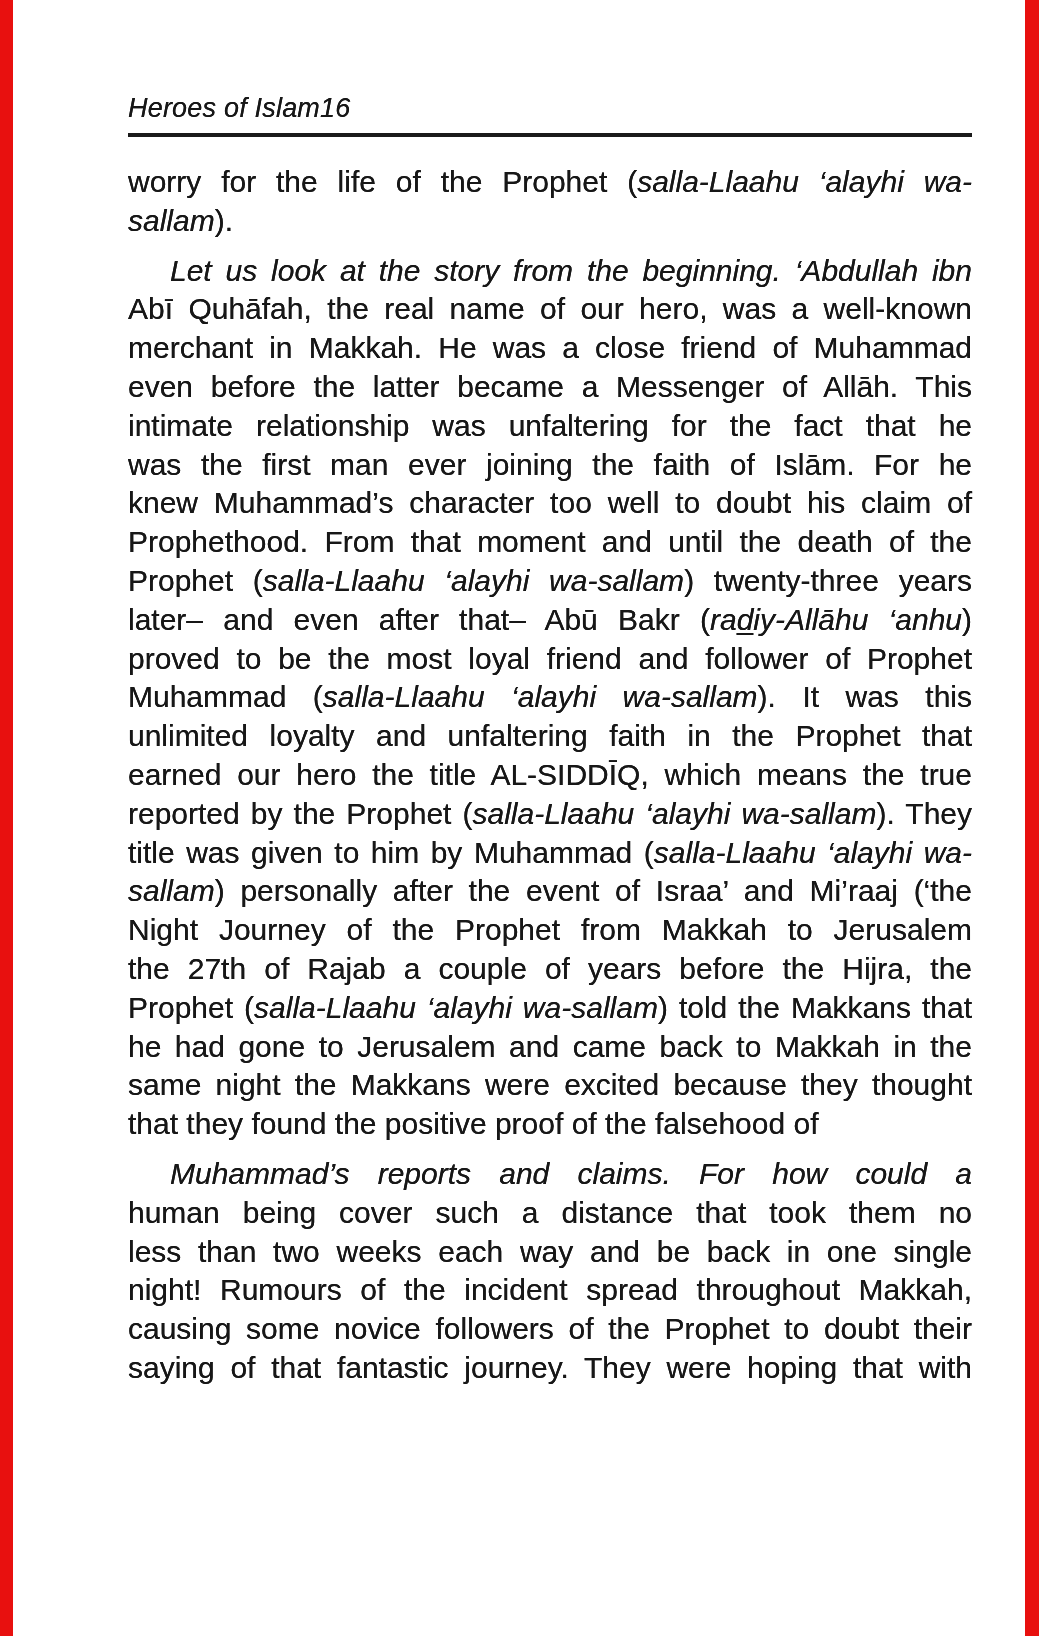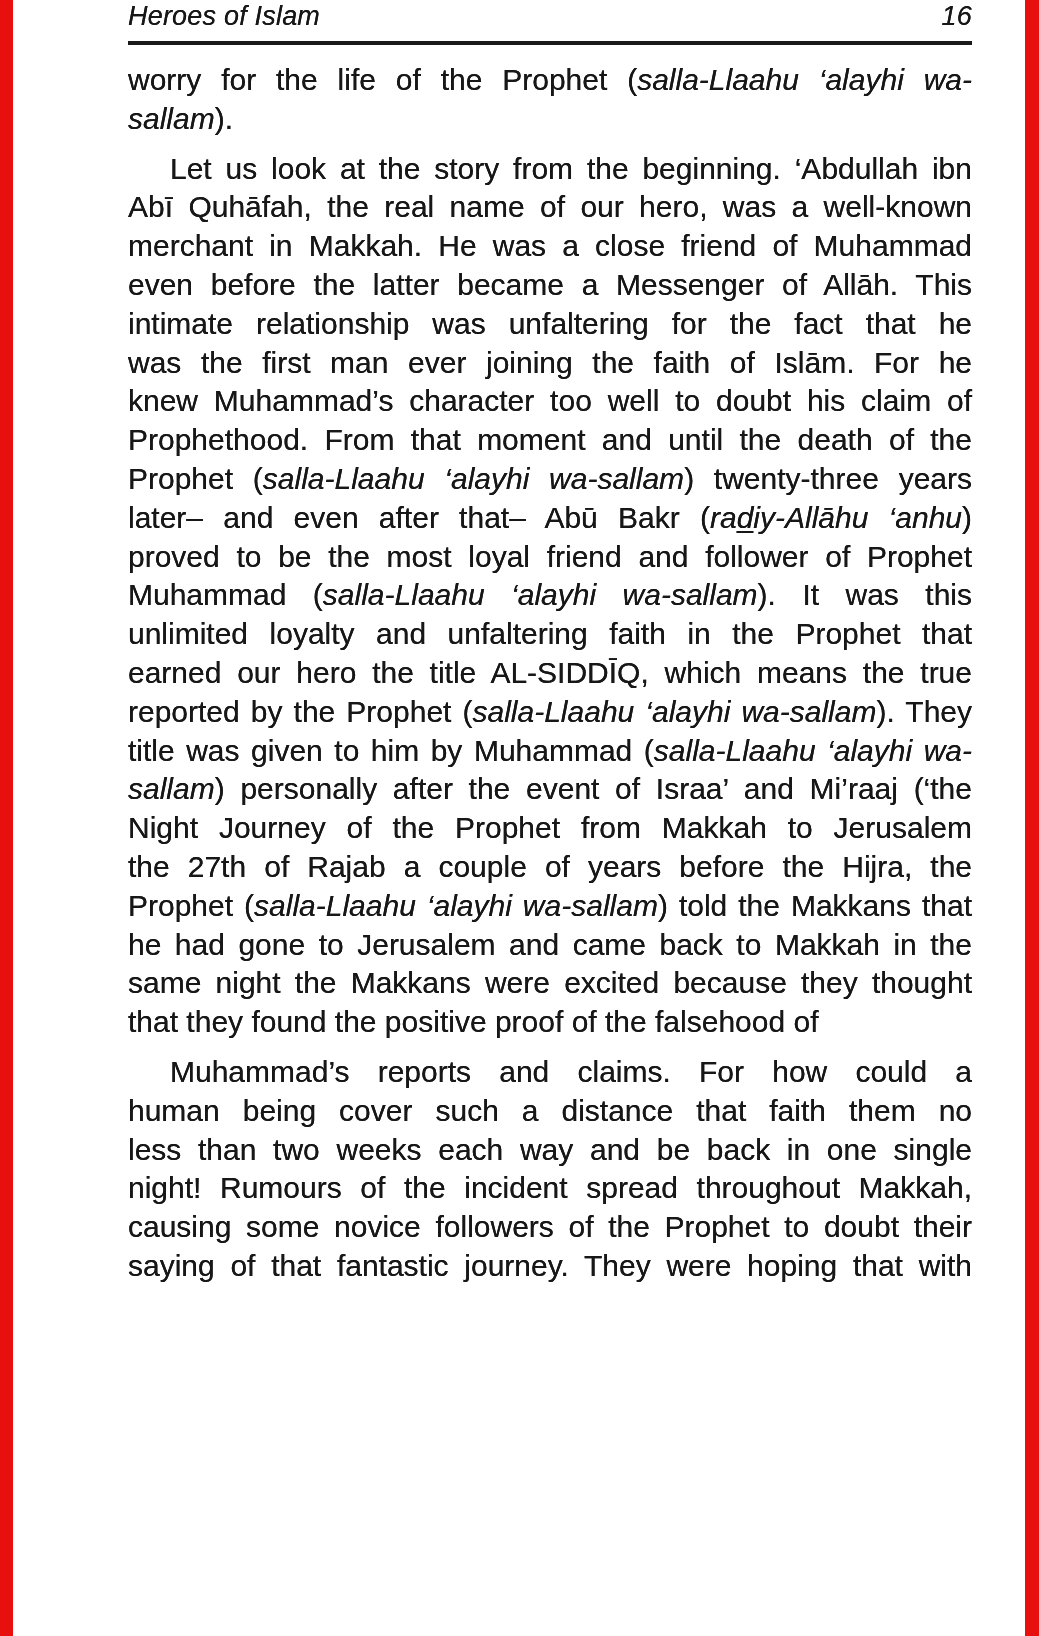--- a/index.html
+++ b/index.html
@@ -18,42 +18,42 @@
 
   .page {
     position: absolute;
     left: 128px;
     width: 844px;
     top: 0;
     color: #171717;
   }
 
   .header-row {
+    padding-top: 92px;
     display: flex;
-    justify-content: space-between;
     align-items: baseline;
     font-style: italic;
     font-size: 27px;
     line-height: 32px;
     letter-spacing: 0.2px;
     text-shadow: 0 0 0.6px currentColor;
   }
   .header-rule {
     margin-top: 9px;
     height: 4px;
   }
 
   .page-body {
-    margin-top: 16px;
+    margin-top: 26px;
     font-size: 30px;
     line-height: 38.8px;
     text-shadow: 0 0 0.6px currentColor;
   }
   .para + .para { margin-top: 11px; }
-  .para.indent .line:first-child { text-indent: 42px; }
+  .para.indent .line:first-child { text-indent: 42px; font-style: italic; }
   .line {
     text-align: justify;
     text-align-last: justify;
   }
   .line.last {
     text-align-last: auto;
   }
   .it { font-style: italic; }
   .ul {
     text-decoration: underline;
@@ -98,20 +98,20 @@
         <div class="line"><span class="it">sallam</span><span>) personally after the event of Israa’ and Mi’raaj (‘the</span></div>
         <div class="line"><span>Night Journey of the Prophet from Makkah to Jerusalem</span></div>
         <div class="line"><span>the 27th of Rajab a couple of years before the Hijra, the</span></div>
         <div class="line"><span>Prophet (</span><span class="it">salla-Llaahu ‘alayhi wa-sallam</span><span>) told the Makkans that</span></div>
         <div class="line"><span>he had gone to Jerusalem and came back to Makkah in the</span></div>
         <div class="line"><span>same night the Makkans were excited because they thought</span></div>
         <div class="line last"><span>that they found the positive proof of the falsehood of</span></div>
       </div>
       <div class="para indent">
         <div class="line"><span>Muhammad’s reports and claims. For how could a</span></div>
-        <div class="line"><span>human being cover such a distance that faith them no</span></div>
+        <div class="line"><span>human being cover such a distance that took them no</span></div>
         <div class="line"><span>less than two weeks each way and be back in one single</span></div>
         <div class="line"><span>night! Rumours of the incident spread throughout Makkah,</span></div>
         <div class="line"><span>causing some novice followers of the Prophet to doubt their</span></div>
         <div class="line"><span>saying of that fantastic journey. They were hoping that with</span></div>
       </div>
     </div>
 </div>
 
 </body></html>

